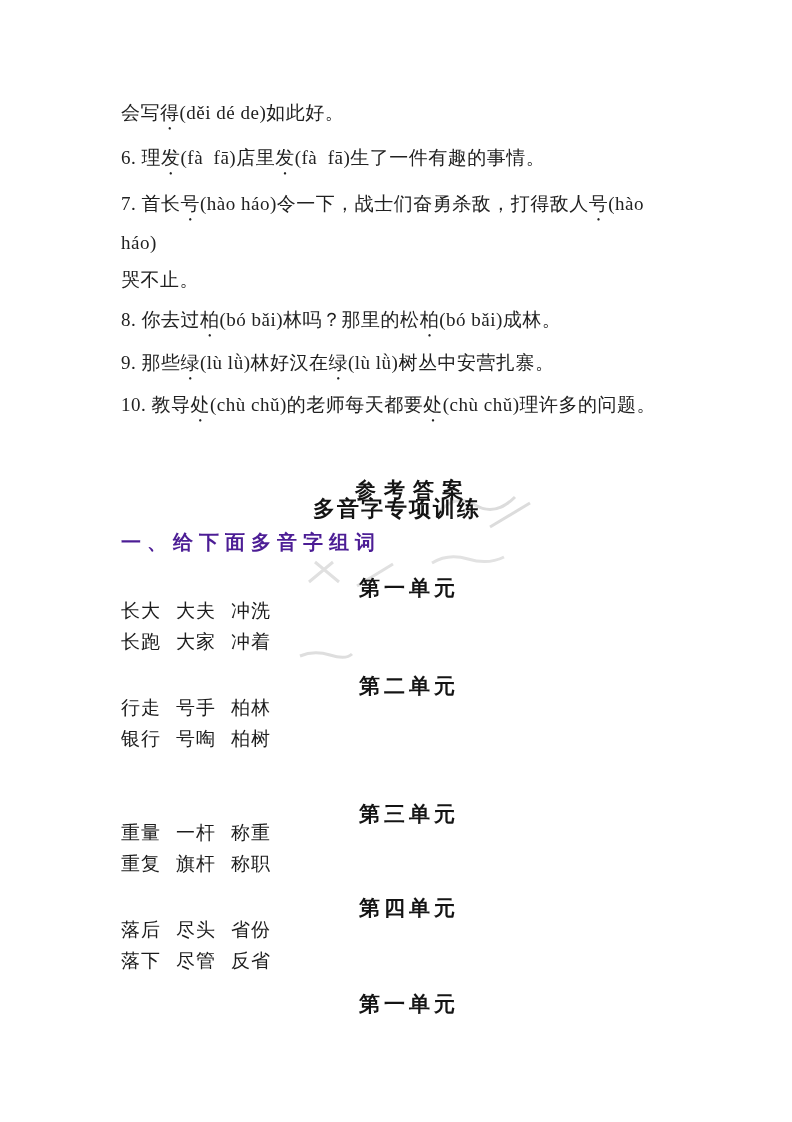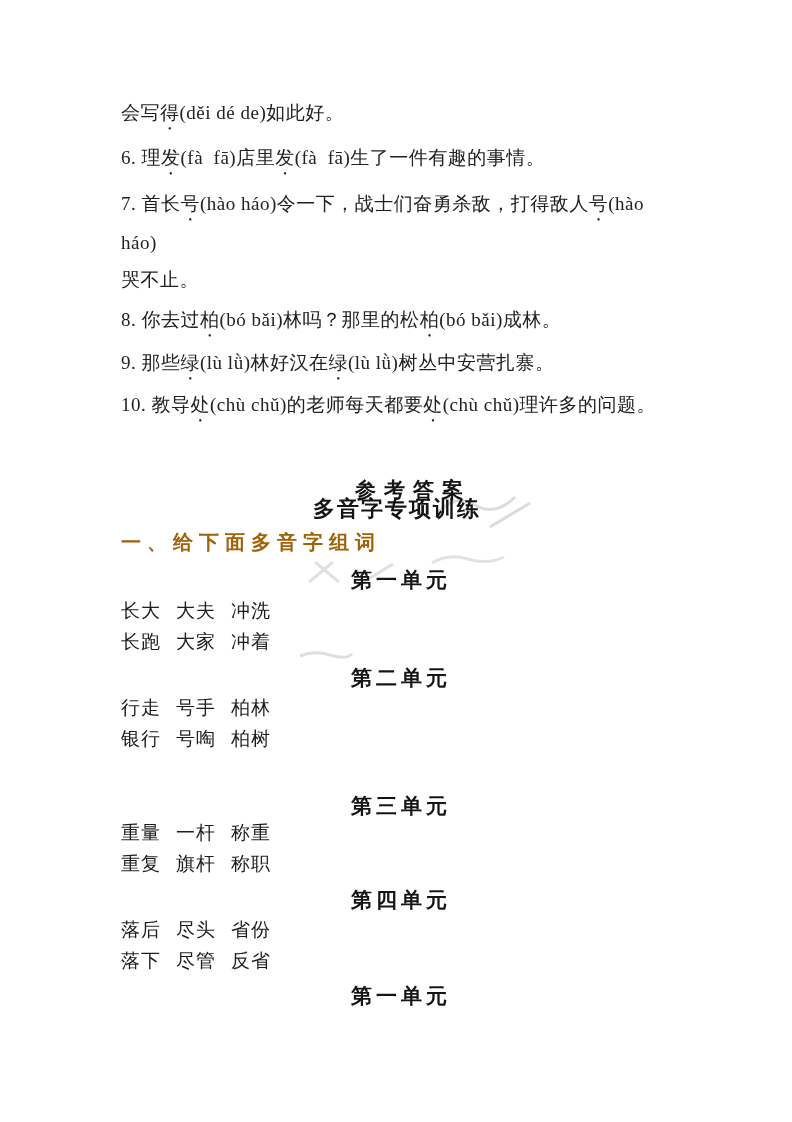--- a/index.html
+++ b/index.html
@@ -34,24 +34,24 @@
     letter-spacing:8px;color:#141414;
   }
   .subtitle{
     position:absolute;left:0;margin:0;
     font-size:22px;line-height:27px;font-weight:bold;
     letter-spacing:2px;color:#141414;
   }
   .section-head{
     position:absolute;left:0;margin:0;
     font-size:20px;line-height:25px;font-weight:bold;
-    letter-spacing:6px;color:#a16207;
+    letter-spacing:6px;color:#4c1d95;
   }
   .unit-head{
-    position:absolute;left:0;margin:4px;
+    position:absolute;left:0;margin:12px;
     font-size:21px;line-height:26px;font-weight:bold;
     letter-spacing:4px;color:#141414;
   }
   .word-row{
     position:absolute;left:0;margin:0;
     display:flex;gap:15px;
     font-size:19px;line-height:24px;
     letter-spacing:1px;color:#1c1c1c;
   }
   .wm{position:absolute;pointer-events:none;}

